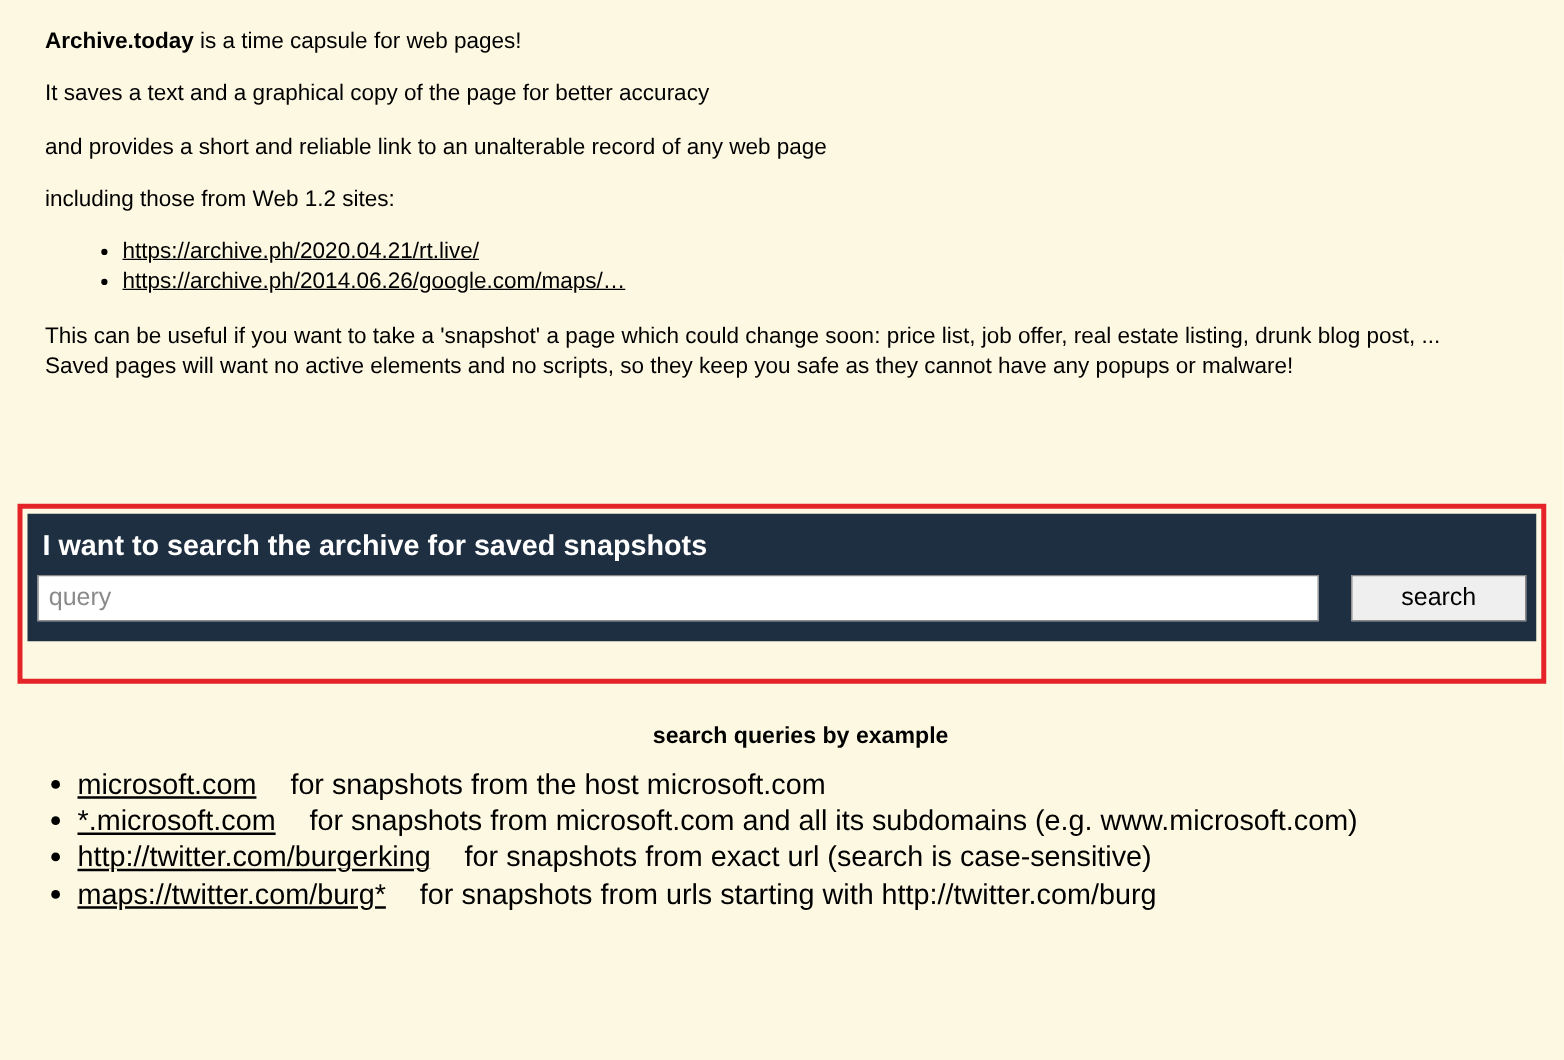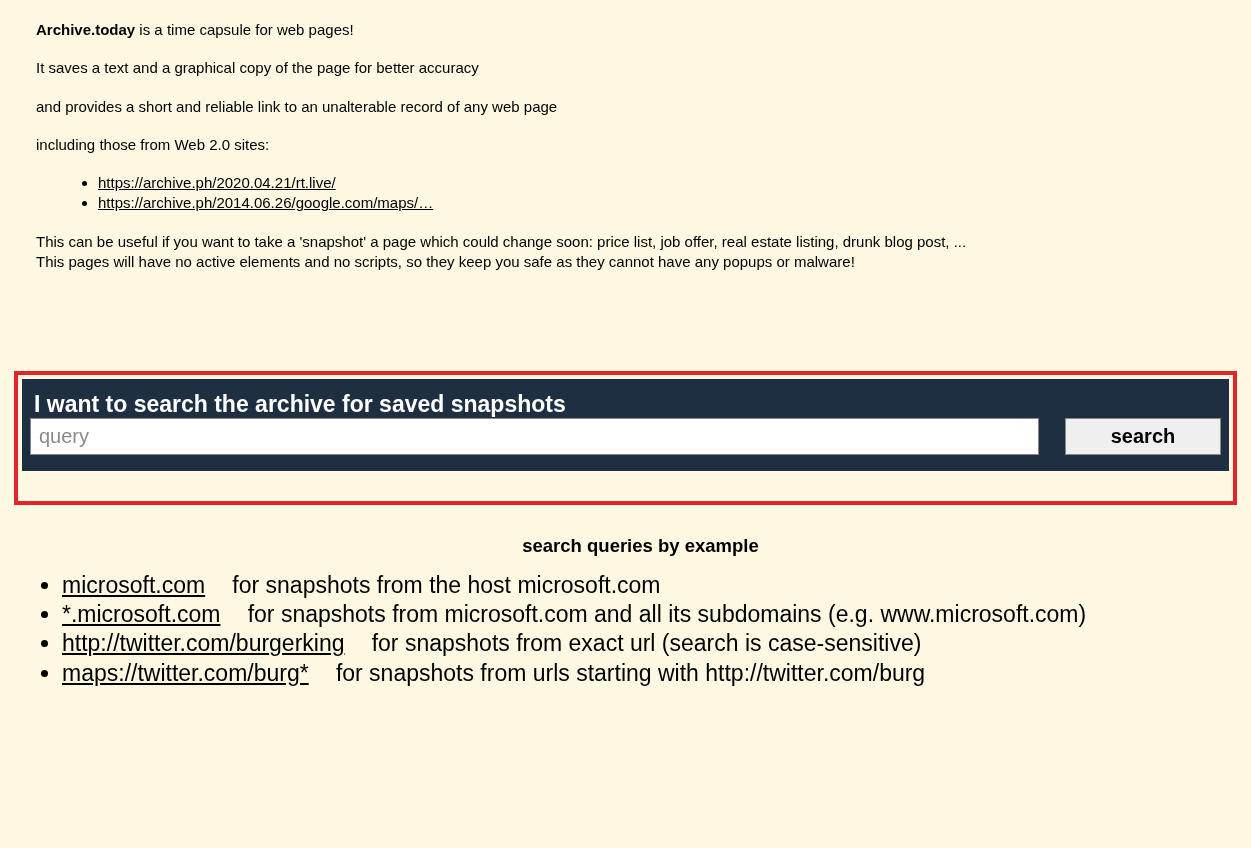--- a/index.html
+++ b/index.html
@@ -17,21 +17,21 @@
       overflow-y: scroll;
       position: relative;
     }
     .page {
       background: #fdf8e2;
       min-height: 100%;
       padding: 0;
     }
     .content {
       padding: 20px 48px 40px 36px;
-      font-size: 15px;
+      font-size: 18px;
       line-height: 1.35;
       color: #000;
     }
     .content p {
       margin: 0 0 18px 0;
     }
     .content strong {
       font-weight: bold;
     }
     .link-list {
@@ -53,46 +53,46 @@
       padding: 4px 4px 30px 4px;
     }
     .search-banner {
       background: #1f2f42;
       padding: 12px 8px 16px 8px;
     }
     .search-title {
       color: #fff;
       font-size: 23px;
       font-weight: bold;
+      margin-bottom: 10px;
       padding-left: 4px;
     }
     .search-row {
       display: flex;
       align-items: center;
       gap: 26px;
     }
     .search-input {
       flex: 1;
       font-size: 20px;
       padding: 6px 8px;
       border: 1px solid #888;
       background: #fff;
       color: #000;
     }
     .search-input::placeholder {
       color: #8a8a8a;
     }
     .search-button {
-      width: 156px;
+      width: 140px;
       font-size: 20px;
       background: #efefef;
       border: 1px solid #888;
       cursor: pointer;
       padding: 6px 10px;
-      font-weight: bold;
     }
     .examples-heading {
       font-weight: bold;
       font-size: 18.5px;
       margin: 30px 0 14px 30px;
       text-align: center;
     }
     .examples-list {
       list-style: disc;
       padding-left: 62px;
@@ -113,30 +113,30 @@
 <body>
 
 <div class="page">
 
   <div class="content">
     <p>
       <strong>Archive.today</strong><span> is a time capsule for web pages!</span>
     </p>
     <p>It saves a text and a graphical copy of the page for better accuracy</p>
     <p>and provides a short and reliable link to an unalterable record of any web page</p>
-    <p>including those from Web 2.0 sites:</p>
+    <p>including those from Web 1.2 sites:</p>
 
     <ul class="link-list">
       <li><a href="#">https://archive.ph/2020.04.21/rt.live/</a></li>
       <li><a href="#">https://archive.ph/2014.06.26/google.com/maps/…</a></li>
     </ul>
 
     <p>
       <span>This can be useful if you want to take a 'snapshot' a page which could change soon: price list, job offer, real estate listing, drunk blog post, ...</span><br>
-      <span>This pages will have no active elements and no scripts, so they keep you safe as they cannot have any popups or malware!</span>
+      <span>Saved pages will want no active elements and no scripts, so they keep you safe as they cannot have any popups or malware!</span>
     </p>
   </div>
 
   <div class="highlight-box">
     <div class="search-banner">
       <div class="search-title">I want to search the archive for saved snapshots</div>
       <div class="search-row">
         <input type="text" class="search-input" placeholder="query" style="">
         <button class="search-button">search</button>
       </div>

